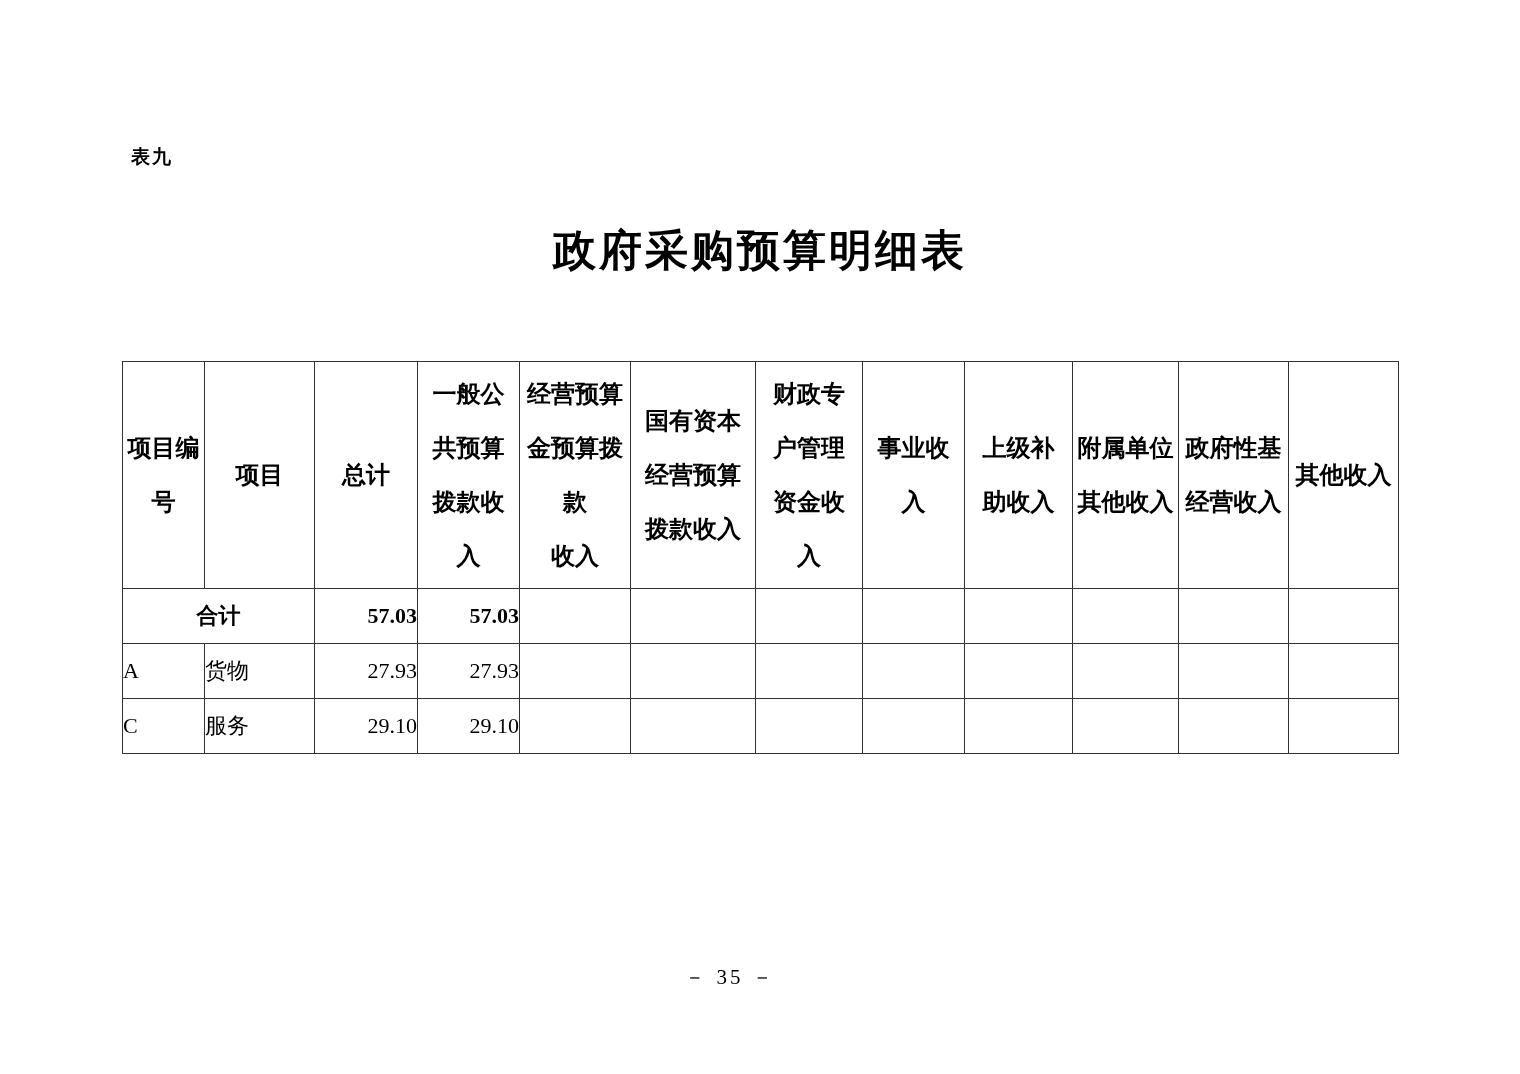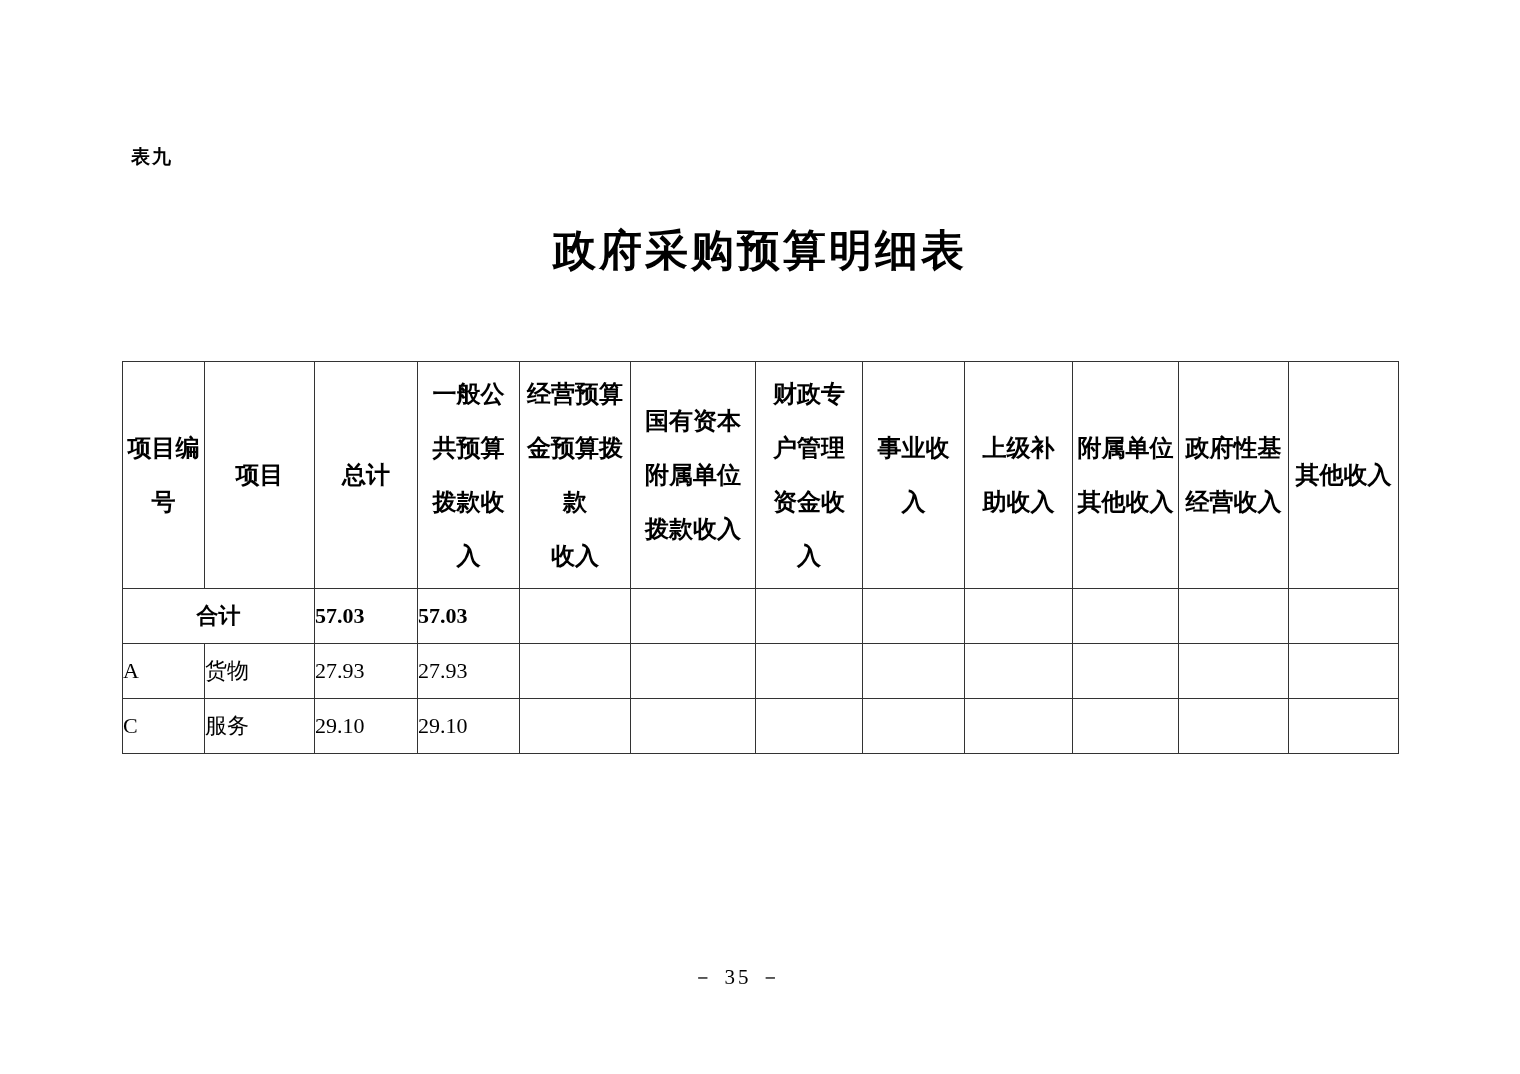--- a/index.html
+++ b/index.html
@@ -67,25 +67,25 @@
   }
   tr.data-row { height: 55px; }
   tr.data-row td {
     font-size: 22px;
     vertical-align: middle;
   }
   tr.total-row td { font-weight: bold; }
   td.cell-center { text-align: center; }
   td.cell-code   { text-align: left; padding-left: 10px; }
   td.cell-name   { text-align: left; padding-left: 14px; }
-  td.cell-num    { padding-right: 6px; }
+  td.cell-num    { text-align: right; padding-right: 6px; }
 
   .page-number {
     position: absolute;
-    left: 12px; top: 963px;
+    left: 4px; top: 963px;
     width: 1452px;
     text-align: center;
     font-size: 21px;
     letter-spacing: 3px;
   }
 </style>
 </head>
 <body>
 
 <div class="page">
@@ -118,21 +118,21 @@
         <th>总计</th>
         <th>一般公
 共预算
 拨款收
 入</th>
         <th>经营预算
 金预算拨
 款
 收入</th>
         <th>国有资本
-附属单位
+经营预算
 拨款收入</th>
         <th>财政专
 户管理
 资金收
 入</th>
         <th>事业收
 入</th>
         <th>上级补
 助收入</th>
         <th>附属单位

